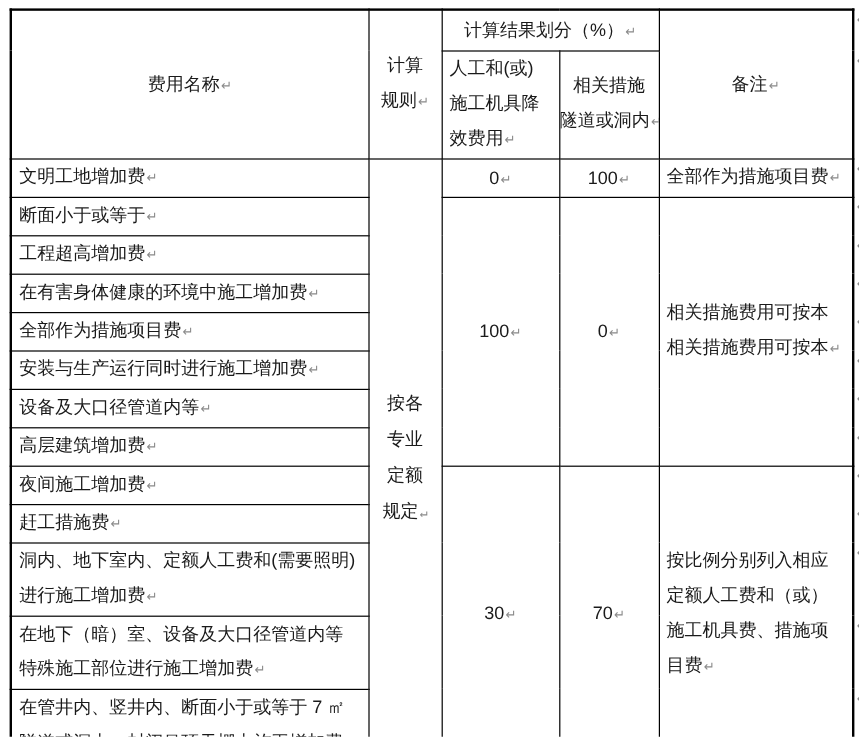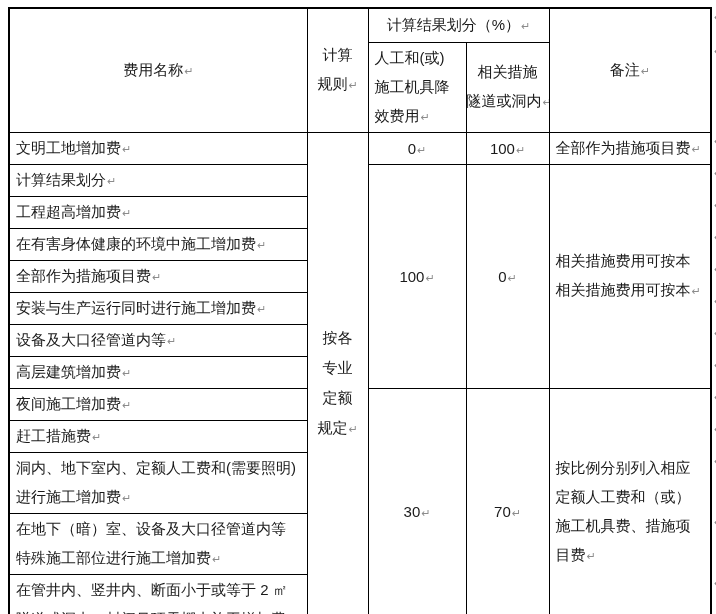--- a/index.html
+++ b/index.html
@@ -29,21 +29,21 @@
     font-size: 15px;
     vertical-align: middle;
     padding: 0;
     overflow: hidden;
   }
   .center { text-align: center; }
   .name   { text-align: left; padding-left: 6px; padding-right: 2px; }
   .remark { text-align: left; padding-left: 6px; padding-right: 2px; margin-left: 36px; }
   .num    { text-align: center; }
   .ln     { line-height: 29px; white-space: nowrap; }
-  .rule .ln { line-height: 30px; }
+  .rule .ln { line-height: 30px; font-family: Liberation Mono, monospace; }
   tr.ha { height: 34px; }
   tr.hb { height: 88px; }
   tr.r  { height: 30px; }
   tr.rd { height: 59px; }
   .mk {
     color: #8c8c8c;
     font-size: 11px;
     margin-left: 1px;
   }
   .rowmark {
@@ -107,21 +107,21 @@
       </td>
       <td class="num"><span>0</span><span class="mk">↵</span></td>
       <td class="num"><span>100</span><span class="mk">↵</span></td>
       <td class="remark">
         <div class="ln"><span>全部作为措施项目费</span><span class="mk">↵</span></div>
       </td>
     </tr>
 
     <tr class="r">
       <td class="name">
-        <div class="ln"><span>计算结果划分</span><span class="mk">↵</span></div>
+        <div class="ln"><span>断面小于或等于</span><span class="mk">↵</span></div>
       </td>
       <td class="num" rowspan="7"><span>100</span><span class="mk">↵</span></td>
       <td class="num" rowspan="7"><span>0</span><span class="mk">↵</span></td>
       <td class="remark" rowspan="7">
         <div class="ln"><span>相关措施费用可按本</span></div>
         <div class="ln"><span>相关措施费用可按本</span><span class="mk">↵</span></div>
       </td>
     </tr>
 
     <tr class="r">
@@ -189,21 +189,21 @@
 
     <tr class="rd">
       <td class="name">
         <div class="ln"><span>在地下（暗）室、设备及大口径管道内等</span></div>
         <div class="ln"><span>特殊施工部位进行施工增加费</span><span class="mk">↵</span></div>
       </td>
     </tr>
 
     <tr class="rd">
       <td class="name">
-        <div class="ln"><span>在管井内、竖井内、断面小于或等于 2 ㎡</span></div>
+        <div class="ln"><span>在管井内、竖井内、断面小于或等于 7 ㎡</span></div>
         <div class="ln"><span>隧道或洞内、封闭吊顶天棚内施工增加费</span><span class="mk">↵</span></div>
       </td>
     </tr>
 
   </tbody>
     </table>
 <span class="rowmark" style="left: 714px; top: 12px;">↵</span>
     <span class="rowmark" style="left: 714px; top: 46px;">↵</span>
     <span class="rowmark" style="left: 714px; top: 136px;">↵</span>
     <span class="rowmark" style="left: 714px; top: 168px;">↵</span>

